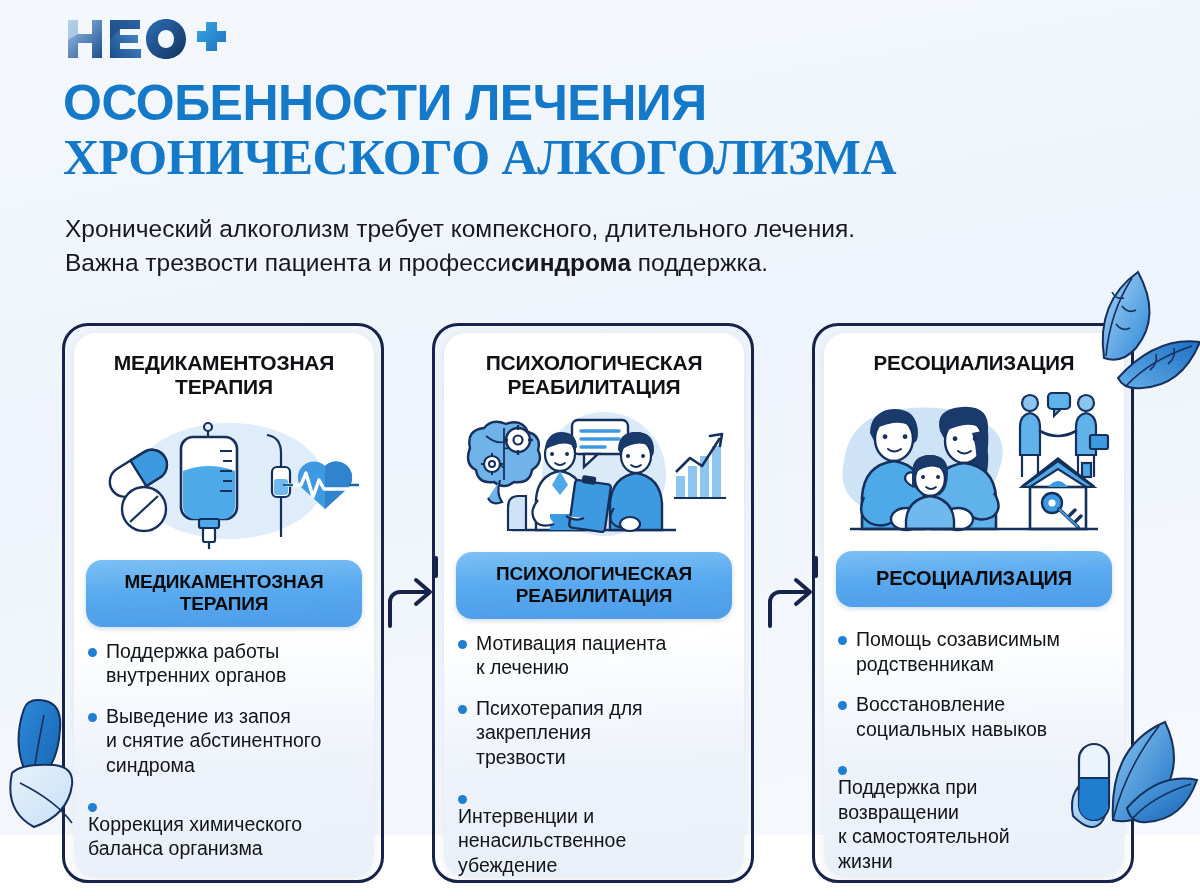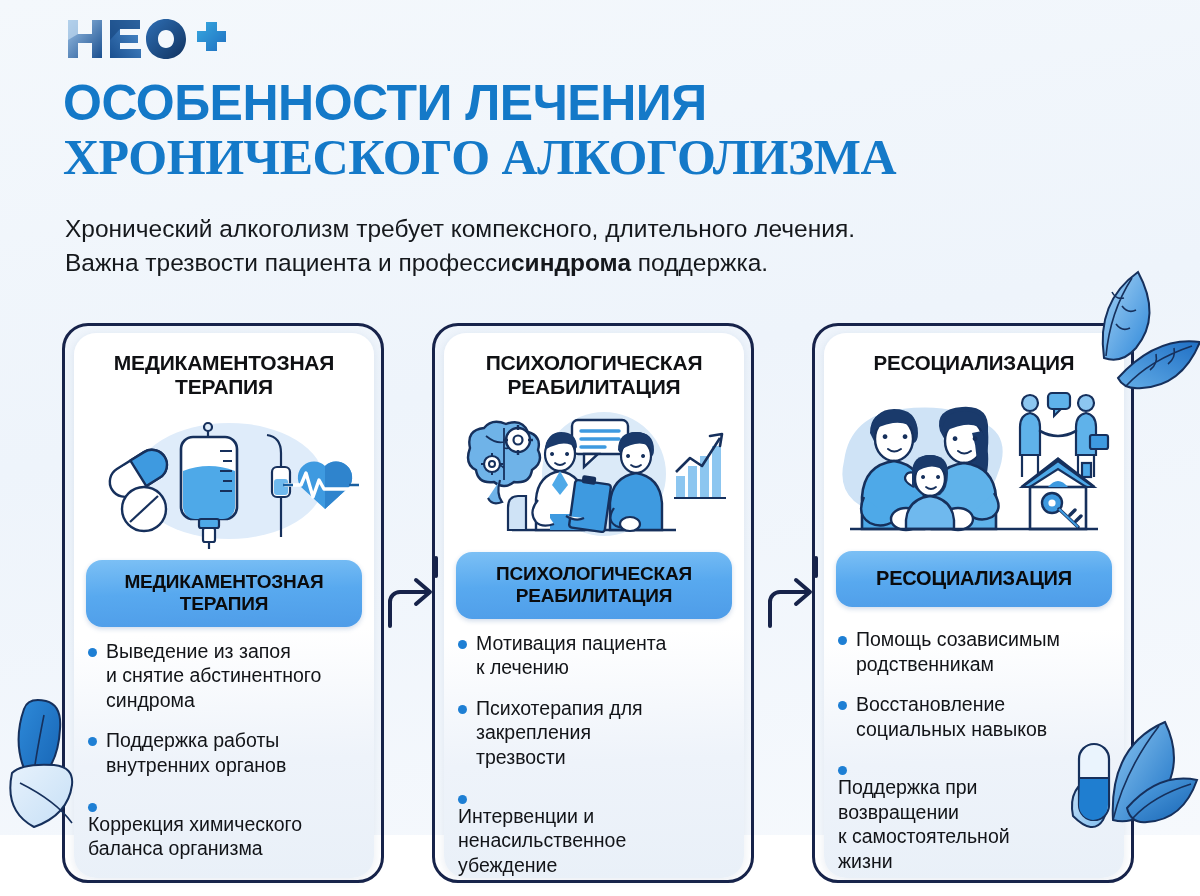--- a/index.html
+++ b/index.html
@@ -215,25 +215,25 @@
     </div>
 
     <div class="badge">
       <span>МЕДИКАМЕНТОЗНАЯ</span><br>
       <span>ТЕРАПИЯ</span>
     </div>
 
     <div class="bullets">
       <div class="bullet">
         <span class="dot"></span>
+        <span class="btxt">Поддержка работы<br>внутренних органов</span>
+      </div>
+      <div class="bullet">
+        <span class="dot"></span>
         <span class="btxt">Выведение из запоя<br>и снятие абстинентного<br>синдрома</span>
-      </div>
-      <div class="bullet">
-        <span class="dot"></span>
-        <span class="btxt">Поддержка работы<br>внутренних органов</span>
       </div>
       <div class="bullet">
         <span class="dot"></span>
         <span class="btxt">Коррекция химического<br>баланса организма</span>
       </div>
     </div>
   </div>
 
   <div class="arrow" id="arrow1">
     <svg width="60" height="74" viewBox="0 0 60 74">

